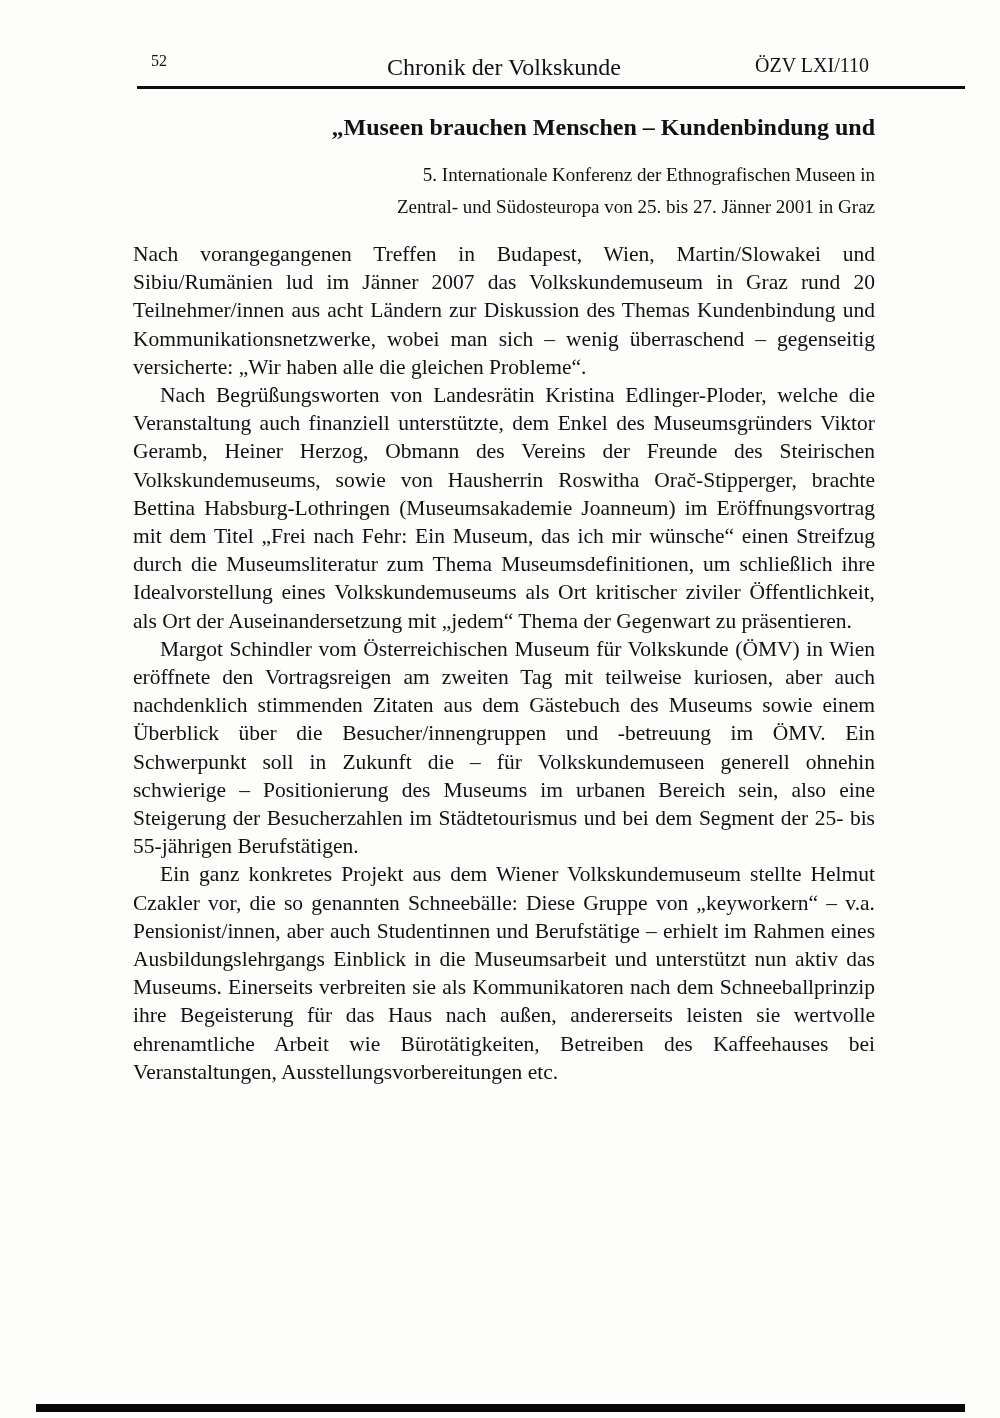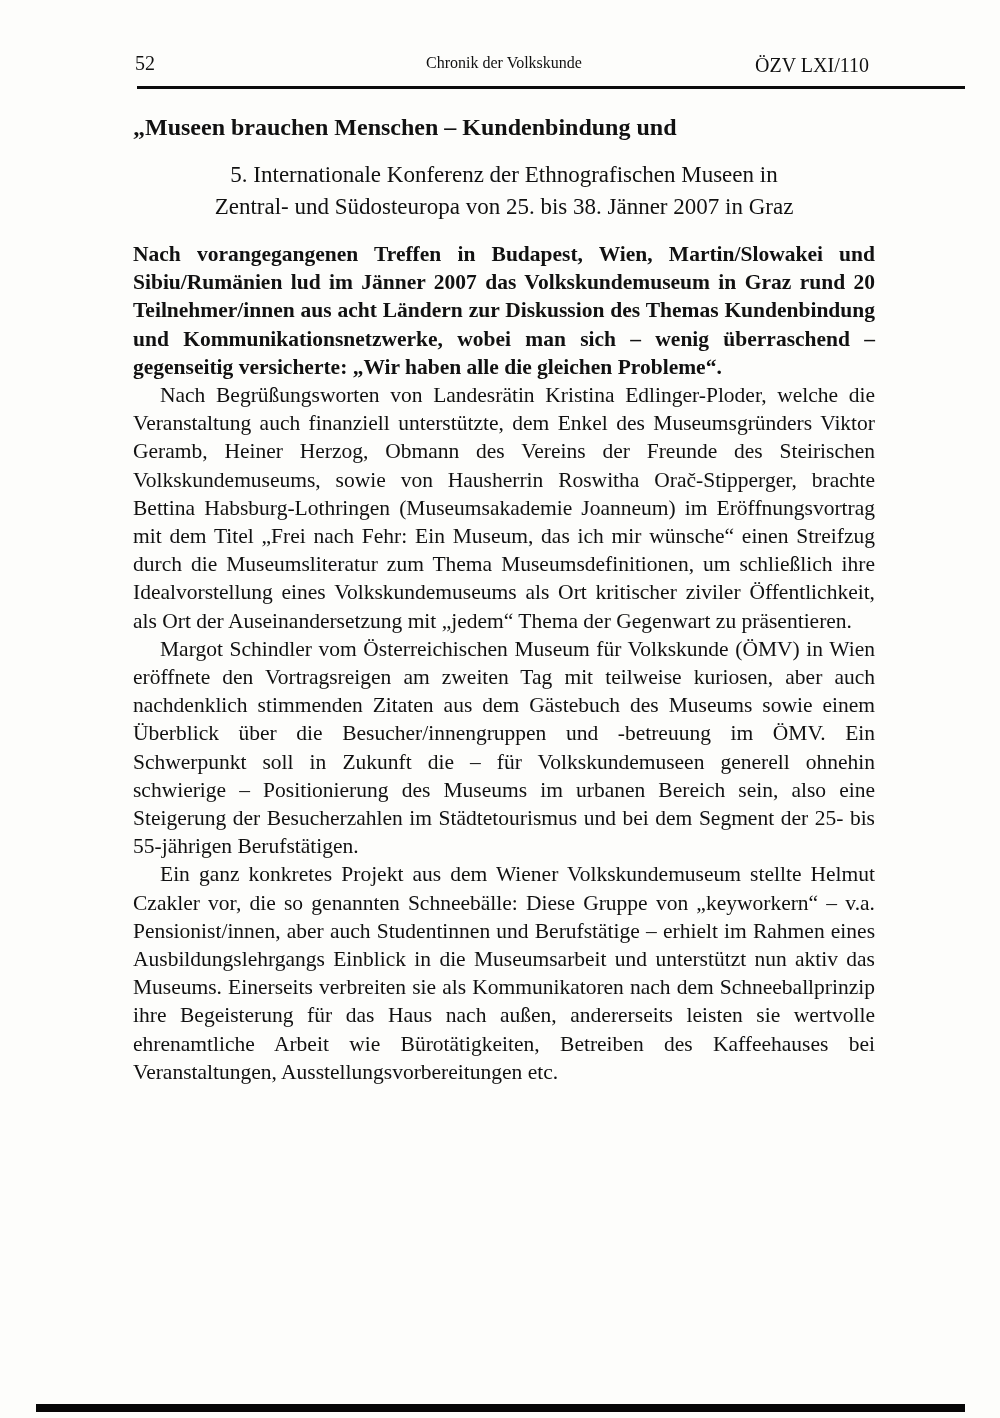--- a/index.html
+++ b/index.html
@@ -19,27 +19,27 @@
     font-family:"Liberation Serif","DejaVu Serif",serif;
     overflow:hidden;
   }
   .running-header{
     position:absolute;
     left:133px; top:52px;
     width:742px; height:28px;
     font-size:20px;
   }
   .running-header .pg{
-    position:absolute; left:2px; top:0;
-    font-size:20px;
+    position:absolute; left:18px; top:0;
+    font-size:16px;
   }
   .running-header .jt{
     position:absolute; left:0; right:0; top:2px;
     text-align:center;
-    font-size:16px;
+    font-size:24px;
   }
   .running-header .iss{
     position:absolute; right:6px; top:2px;
     font-size:20px;
     font-family:Liberation Serif, serif;
   }
   .rule{
     position:absolute;
     left:137px; top:86px;
     width:828px; height:3px;
@@ -48,44 +48,43 @@
   .content{
     position:absolute;
     left:133px; top:111px;
     width:742px;
   }
   h1.article-title{
     margin:0;
     font-size:24px;
     line-height:33px;
     font-weight:bold;
-    text-align:left;
+    text-align:right;
   }
   h2.article-subtitle{
     margin:15px 0 0 0;
-    font-size:23px;
+    font-size:19px;
     line-height:32px;
     font-weight:normal;
-    text-align:center;
+    text-align:right;
   }
   .tline{display:block;}
   .bodytext{
     margin-top:17px;
     font-size:21.5px;
     line-height:28.2px;
     text-align:justify;
   }
   .bodytext p{
     margin:0;
     padding:0;
     text-indent:27px;
   }
   .bodytext p.noindent{
     text-indent:0;
-    font-weight:bold;
   }
   .scan-bar{
     position:absolute;
     left:36px; top:1404px;
     width:929px; height:8px;
     background:#070707;
   }
 </style>
 </head>
 <body>
@@ -101,21 +100,21 @@
   <div class="rule"></div>
 
   <main class="content">
 
     <h1 class="article-title">
       <span class="tline">„Museen brauchen Menschen – Kundenbindung und</span>
     </h1>
 
     <h2 class="article-subtitle">
       <span class="tline">5. Internationale Konferenz der Ethnografischen Museen in</span>
-      <span class="tline">Zentral- und Südosteuropa von 25. bis 38. Jänner 2007 in Graz</span>
+      <span class="tline">Zentral- und Südosteuropa von 25. bis 27. Jänner 2001 in Graz</span>
     </h2>
 
     <div class="bodytext">
       <p class="noindent">Nach vorangegangenen Treffen in Budapest, Wien, Martin/Slowakei und Sibiu/Rumänien lud im Jänner 2007 das Volkskundemuseum in Graz rund 20 Teilnehmer/innen aus acht Ländern zur Diskussion des Themas Kundenbindung und Kommunikationsnetzwerke, wobei man sich – wenig überraschend – gegenseitig versicherte: „Wir haben alle die gleichen Probleme“.</p>
       <p>Nach Begrüßungsworten von Landesrätin Kristina Edlinger-Ploder, welche die Veranstaltung auch finanziell unterstützte, dem Enkel des Museumsgründers Viktor Geramb, Heiner Herzog, Obmann des Vereins der Freunde des Steirischen Volkskundemuseums, sowie von Hausherrin Roswitha Orač-Stipperger, brachte Bettina Habsburg-Lothringen (Museumsakademie Joanneum) im Eröffnungsvortrag mit dem Titel „Frei nach Fehr: Ein Museum, das ich mir wünsche“ einen Streifzug durch die Museumsliteratur zum Thema Museumsdefinitionen, um schließlich ihre Idealvorstellung eines Volkskundemuseums als Ort kritischer ziviler Öffentlichkeit, als Ort der Auseinandersetzung mit „jedem“ Thema der Gegenwart zu präsentieren.</p>
       <p>Margot Schindler vom Österreichischen Museum für Volkskunde (ÖMV) in Wien eröffnete den Vortragsreigen am zweiten Tag mit teilweise kuriosen, aber auch nachdenklich stimmenden Zitaten aus dem Gästebuch des Museums sowie einem Überblick über die Besucher/innengruppen und -betreuung im ÖMV. Ein Schwerpunkt soll in Zukunft die – für Volkskundemuseen generell ohnehin schwierige – Positionierung des Museums im urbanen Bereich sein, also eine Steigerung der Besucherzahlen im Städtetourismus und bei dem Segment der 25- bis 55-jährigen Berufstätigen.</p>
       <p>Ein ganz konkretes Projekt aus dem Wiener Volkskundemuseum stellte Helmut Czakler vor, die so genannten Schneebälle: Diese Gruppe von „keyworkern“ – v.a. Pensionist/innen, aber auch Studentinnen und Berufstätige – erhielt im Rahmen eines Ausbildungslehrgangs Einblick in die Museumsarbeit und unterstützt nun aktiv das Museums. Einerseits verbreiten sie als Kommunikatoren nach dem Schneeballprinzip ihre Begeisterung für das Haus nach außen, andererseits leisten sie wertvolle ehrenamtliche Arbeit wie Bürotätigkeiten, Betreiben des Kaffeehauses bei Veranstaltungen, Ausstellungsvorbereitungen etc.</p>
     </div>
 
   </main>

